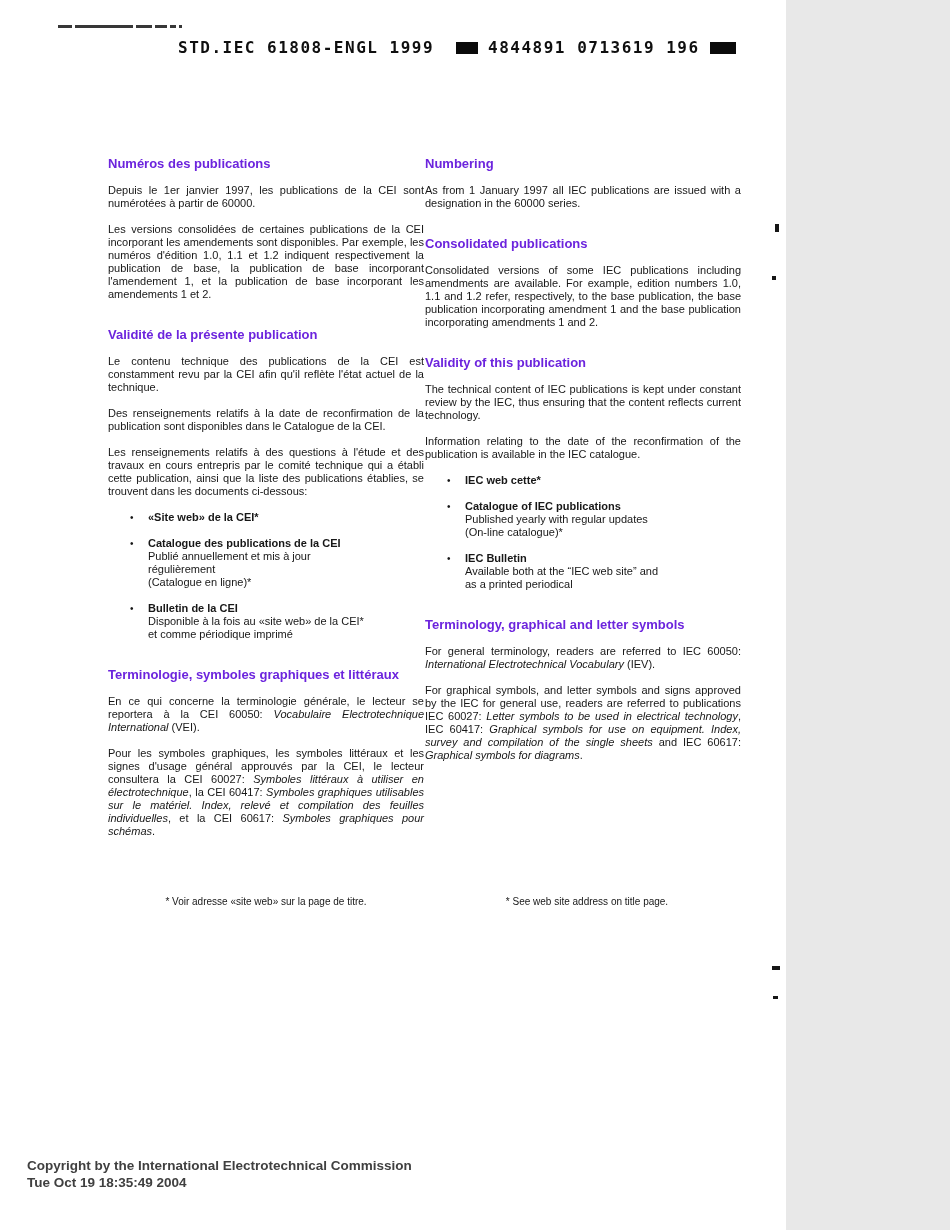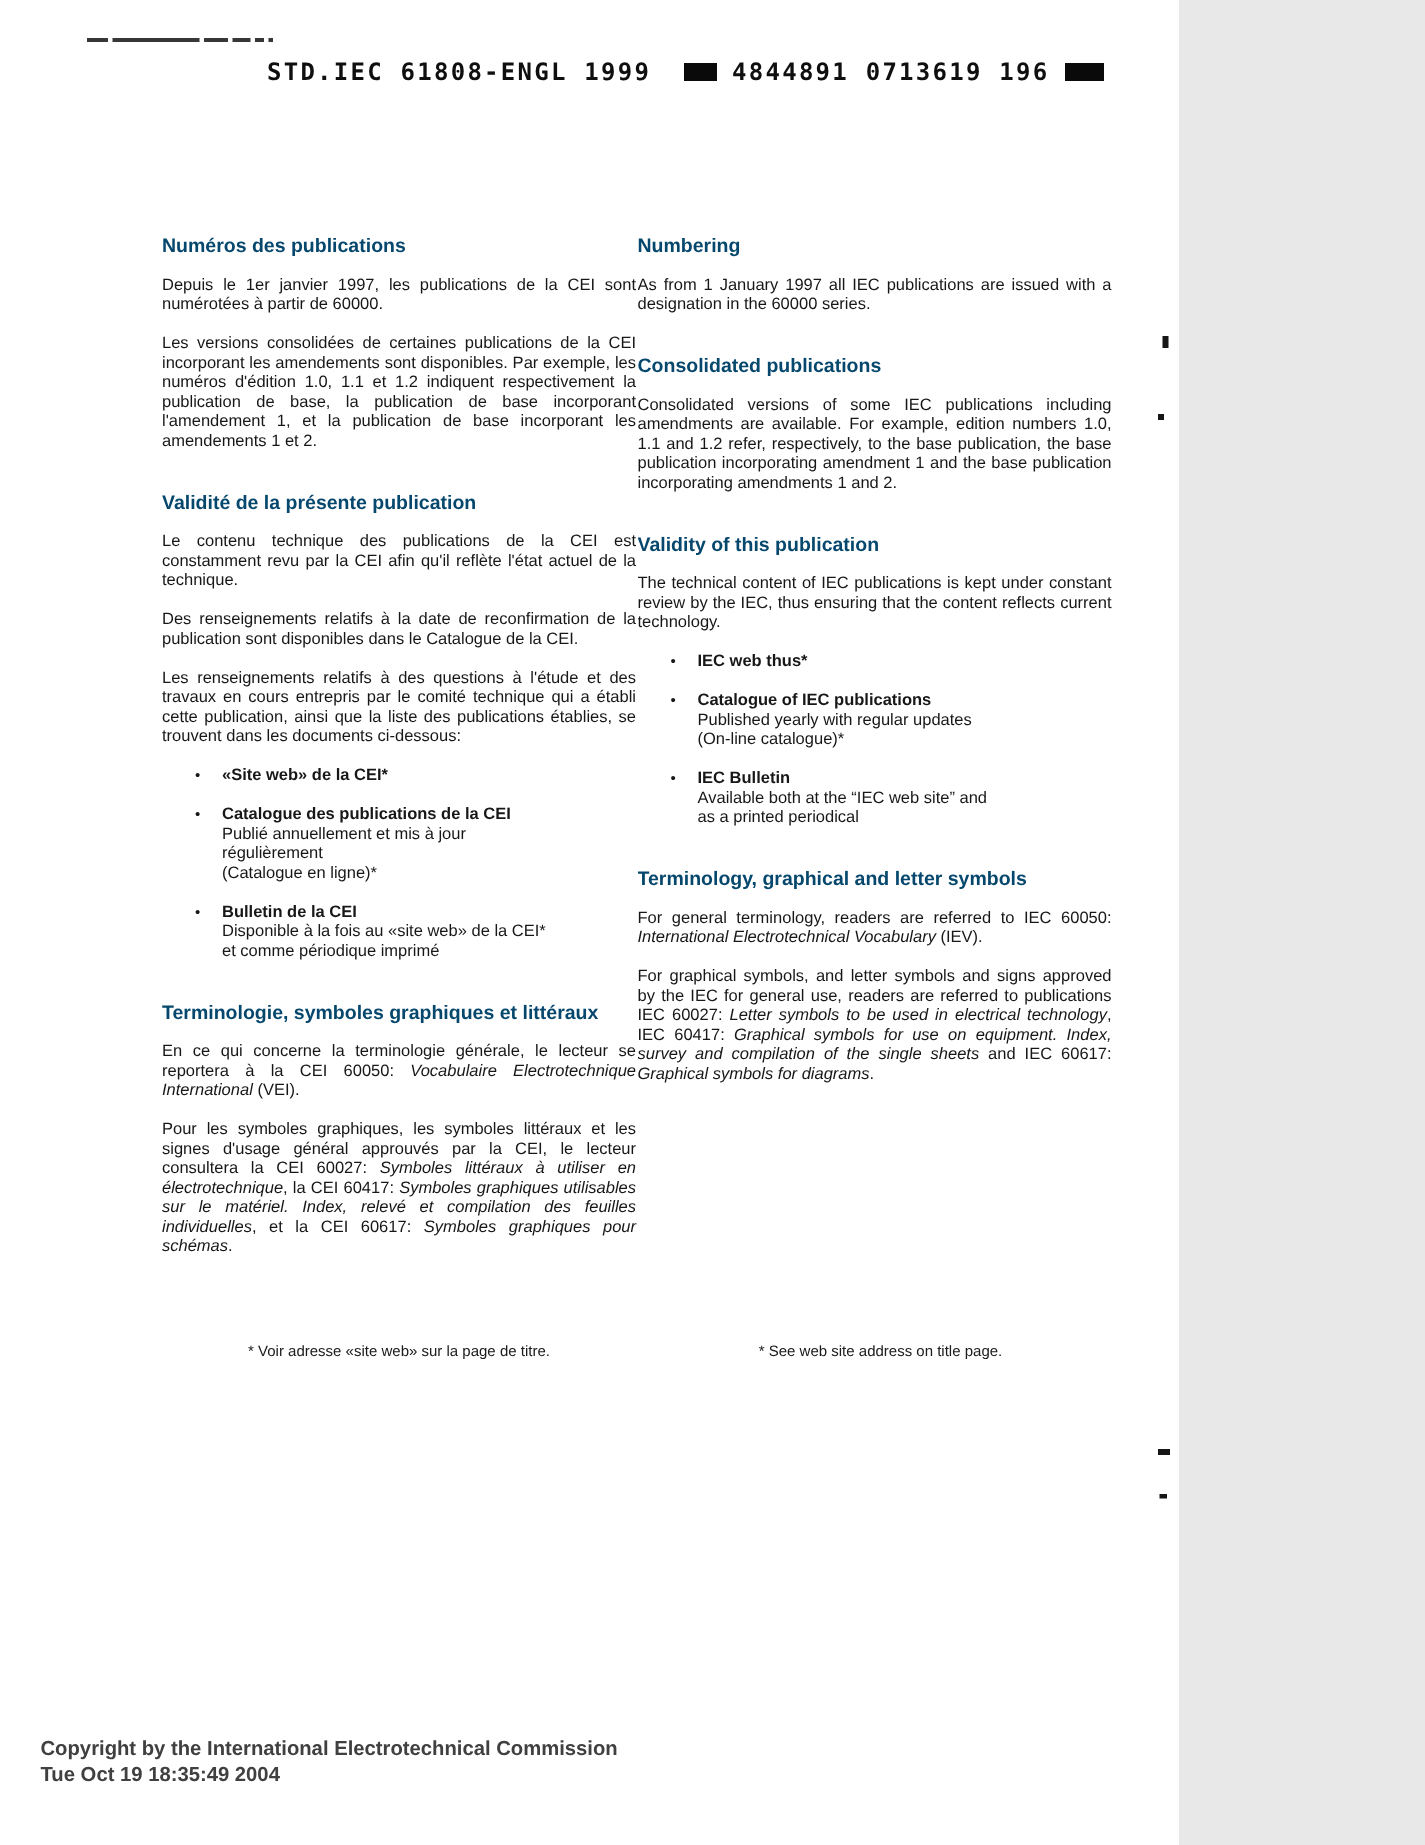--- a/index.html
+++ b/index.html
@@ -60,21 +60,21 @@
   }
   .col-fr { left: 108px; }
   .col-en { left: 425px; }
 
   .col h3 {
     font-size: 13px;
     line-height: 16px;
     font-weight: bold;
     margin: 26px 0 12px 0;
     text-align: left;
-    color: #0c4a6e;
+    color: #6d28d9;
   }
   .col h3.first { margin-top: 8px; }
   .col p { margin: 0 0 13px 0; }
 
   .bullets { margin: 4px 0 0 0; }
   .bullet {
     position: relative;
     padding-left: 40px;
     margin-bottom: 13px;
     text-align: left;
@@ -166,25 +166,26 @@
 
     <div class="col col-en">
       <h3 class="first">Numbering</h3>
       <p>As from 1 January 1997 all IEC publications are issued with a designation in the 60000 series.</p>
 
       <h3>Consolidated publications</h3>
       <p>Consolidated versions of some IEC publications including amendments are available. For example, edition numbers 1.0, 1.1 and 1.2 refer, respectively, to the base publication, the base publication incor­porating amendment 1 and the base publication incorporating amendments 1 and 2.</p>
 
       <h3>Validity of this publication</h3>
       <p>The technical content of IEC publications is kept under constant review by the IEC, thus ensuring that the content reflects current technology.</p>
+      <p>Information relating to the date of the reconfirmation of the publication is available in the IEC catalogue.</p>
 
       <div class="bullets">
         <div class="bullet">
           <span class="marker">•</span>
-          <div class="bullet-title">IEC web thus*</div>
+          <div class="bullet-title">IEC web cette*</div>
         </div>
         <div class="bullet">
           <span class="marker">•</span>
           <div class="bullet-title">Catalogue of IEC publications</div>
           <div>Published yearly with regular updates</div>
           <div>(On-line catalogue)*</div>
         </div>
         <div class="bullet">
           <span class="marker">•</span>
           <div class="bullet-title">IEC Bulletin</div>

